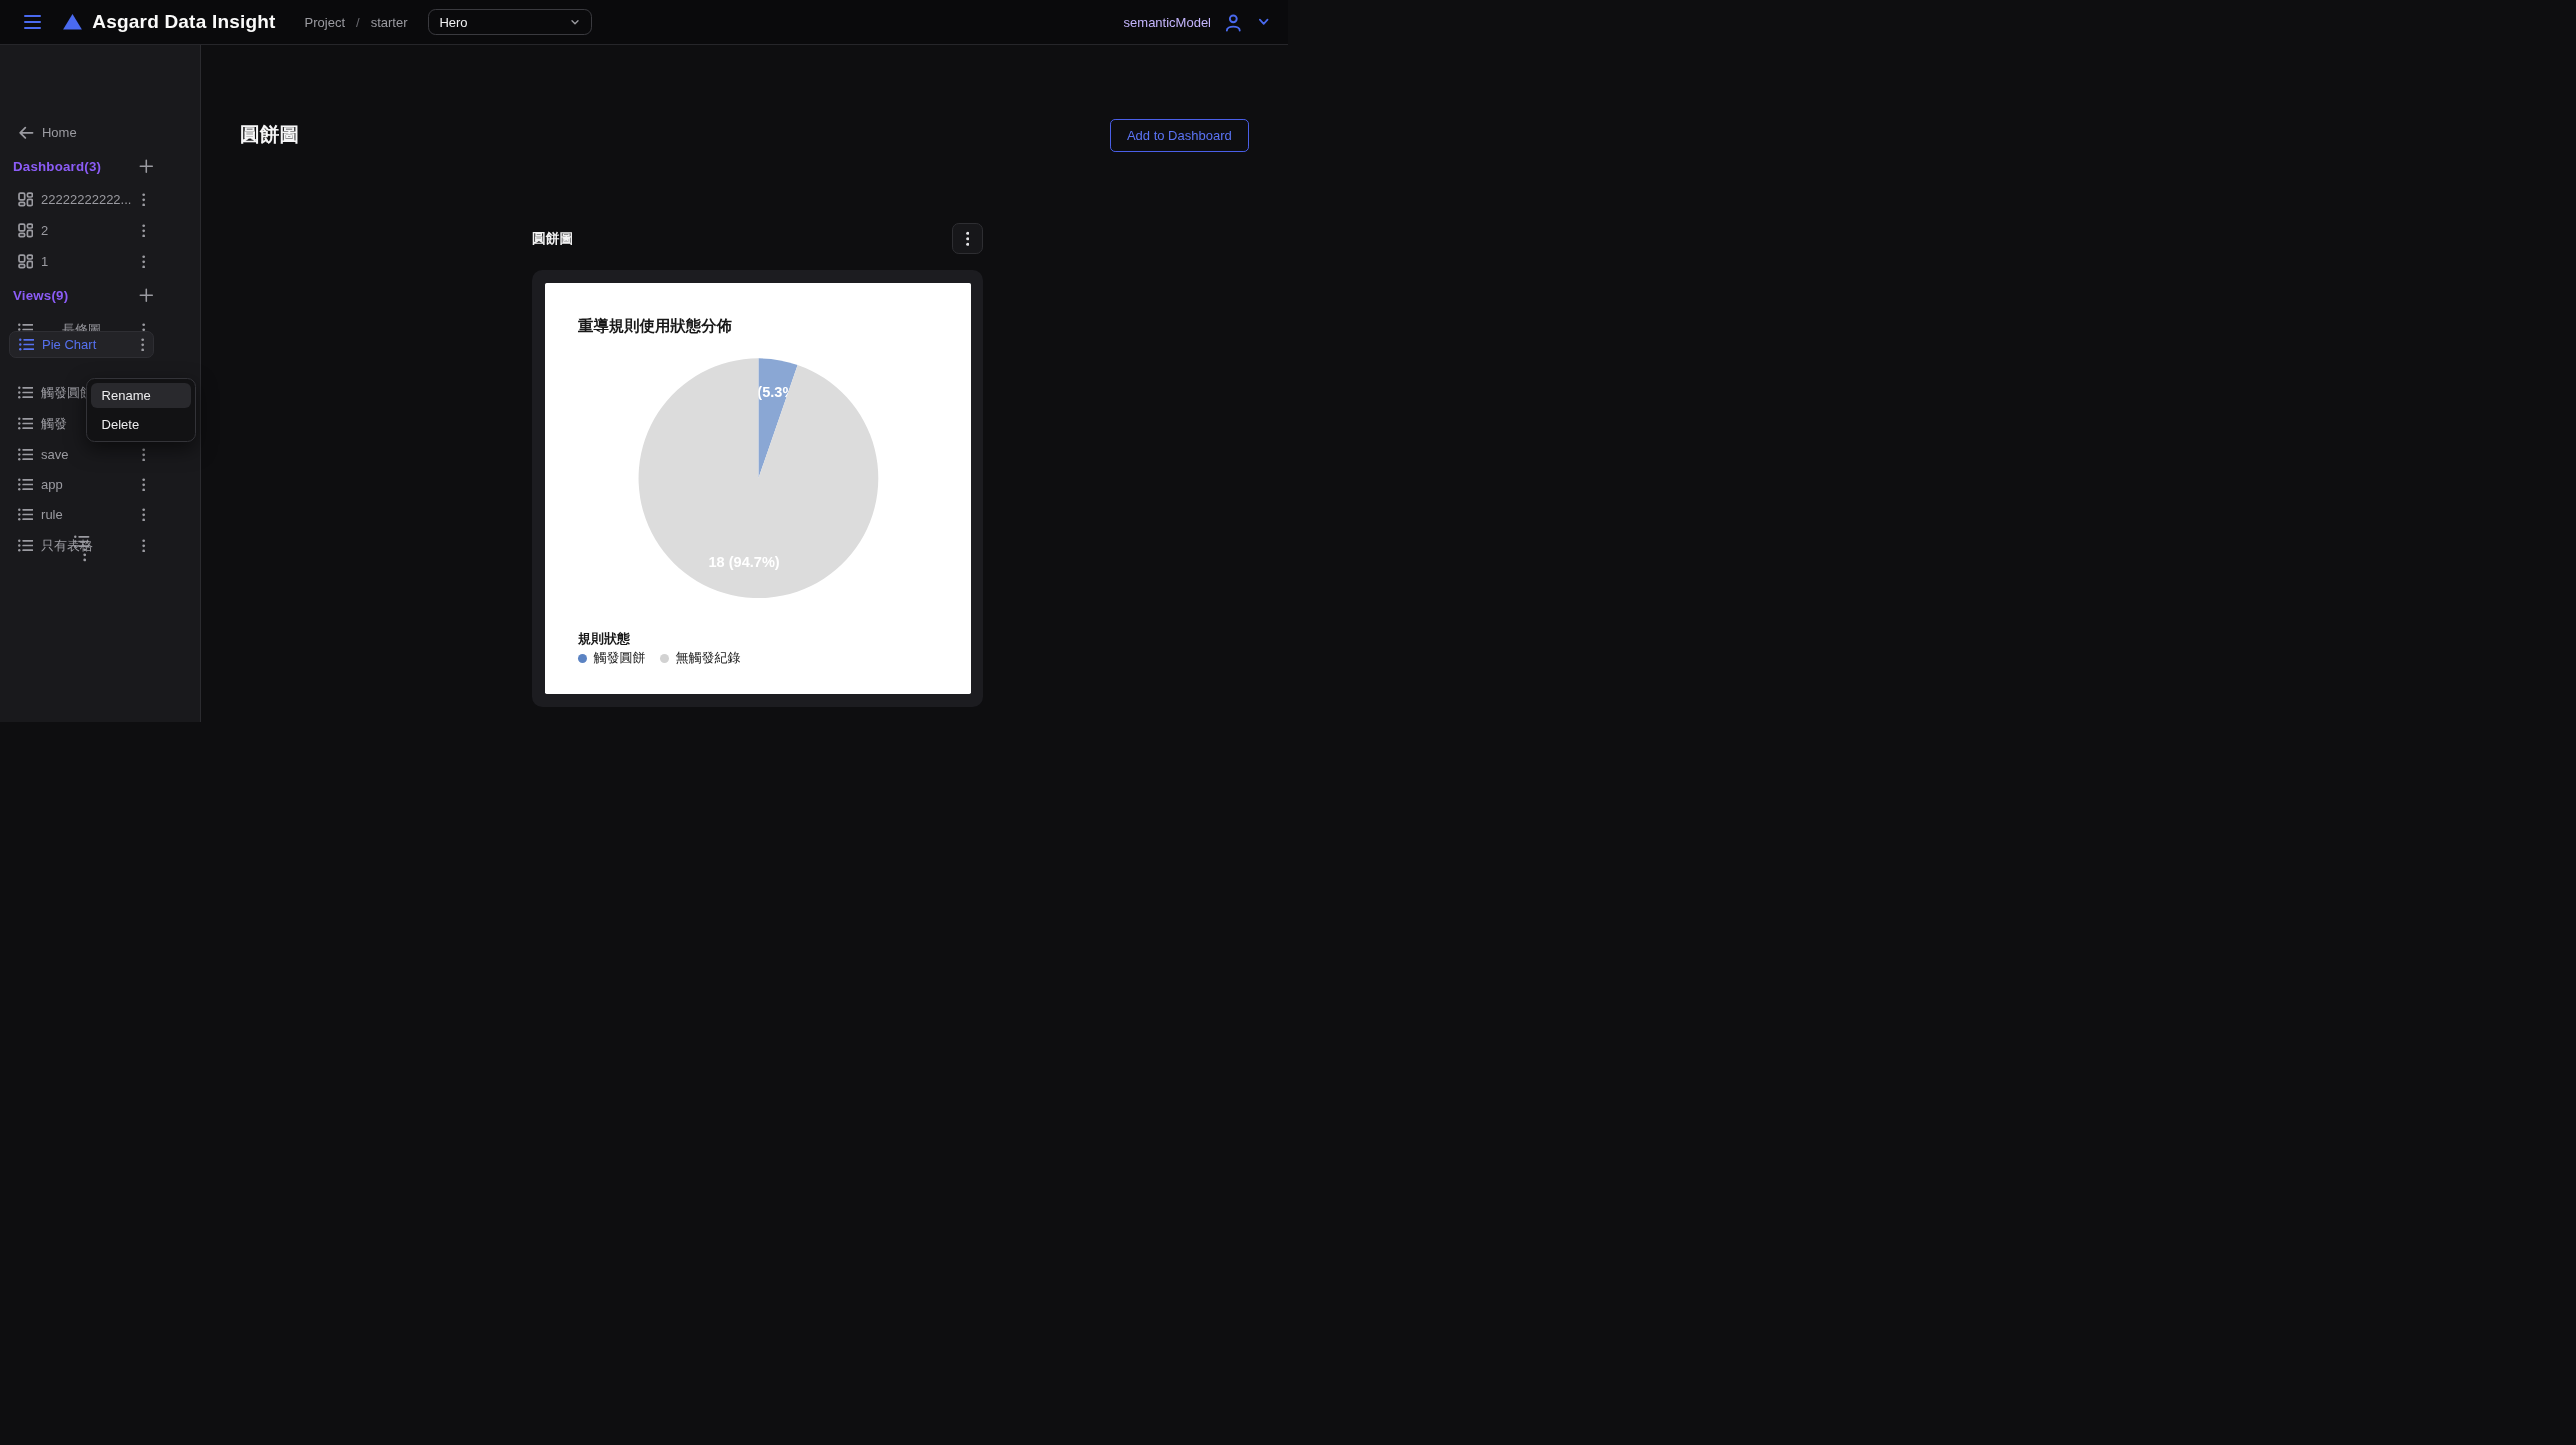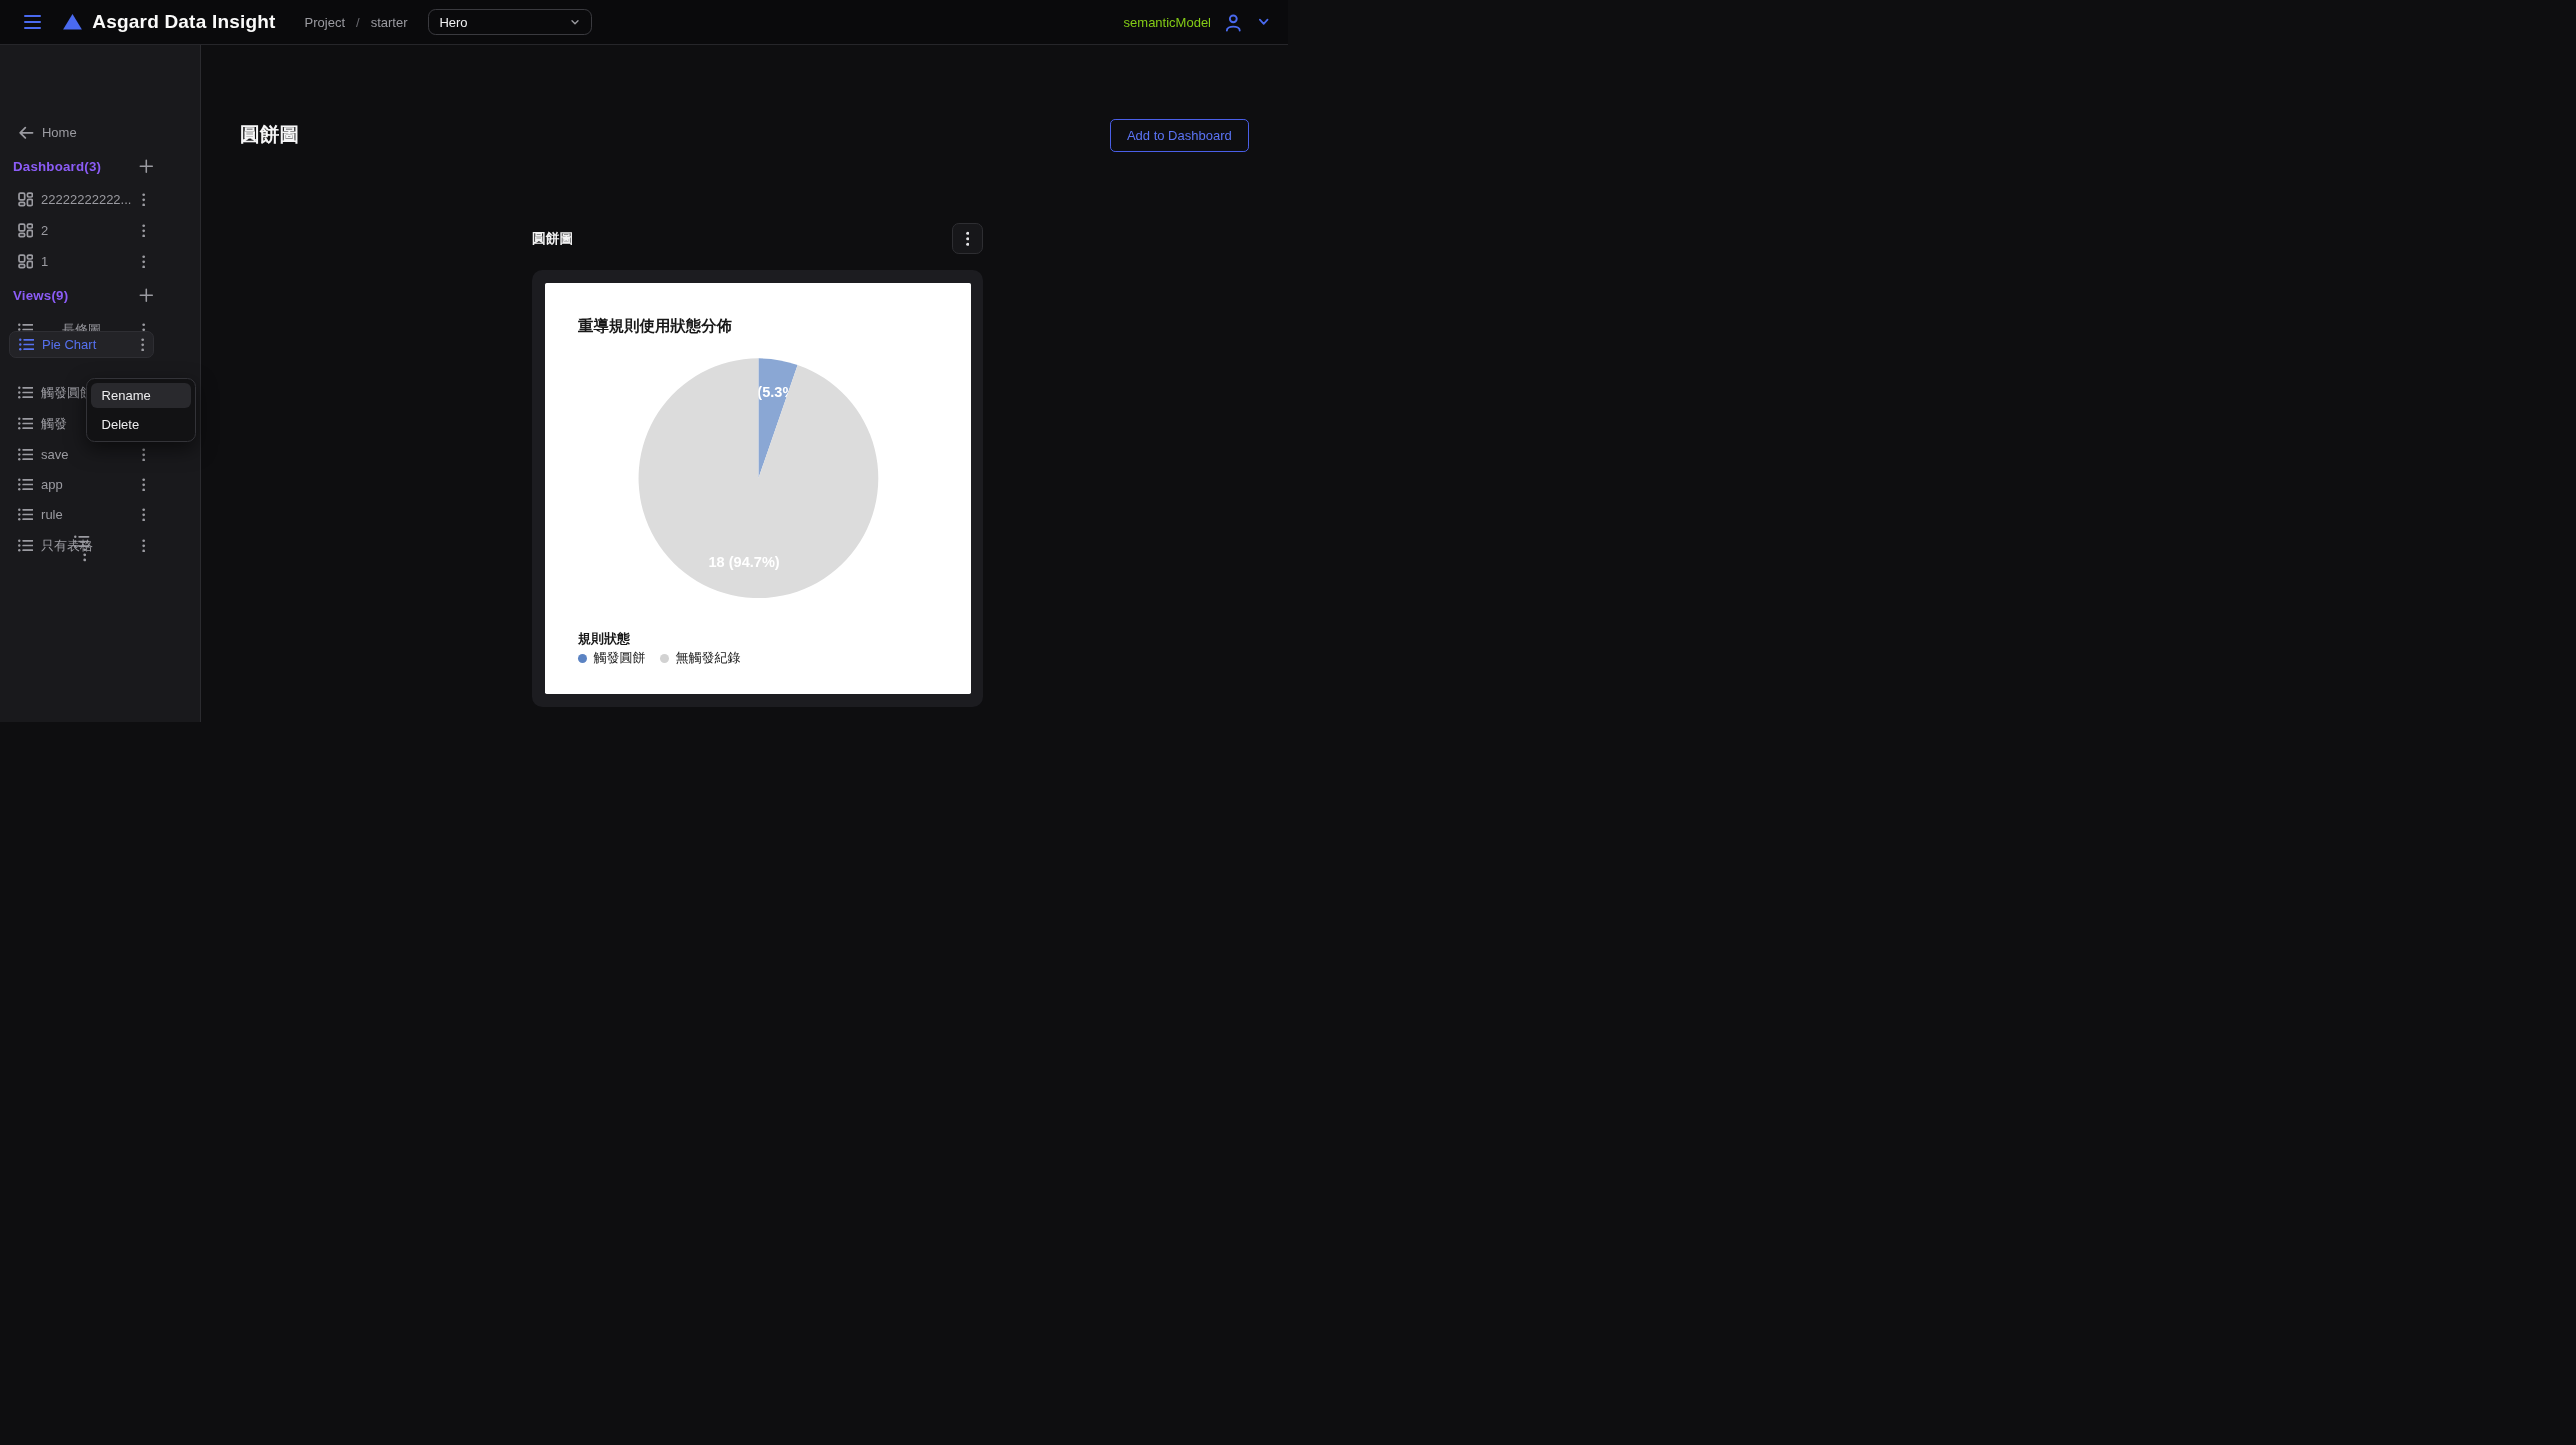--- a/index.html
+++ b/index.html
@@ -19,21 +19,21 @@
   .logo-tri { margin-left:22px; display:flex; }
   .app-title { margin-left:10.3px; font-size:19px; font-weight:700; color:#fafafa; letter-spacing:0.2px; }
   .crumbs { display:flex; align-items:center; gap:11px; margin-left:29px; font-size:13px; color:#9b9ba1;justify-content:space-between; }
   .crumb-sep { color:#6a6a70; }
   .env-select {
     margin-left:20.6px; width:164px; height:26px; border:0.9px solid #3a3a3f; border-radius:7.7px;
     display:flex; align-items:center; padding:0 10.3px; font-size:13px; color:#f0f0f2; cursor:pointer;
   }
   .env-select .chev { margin-left:auto; display:flex; }
   .header-right { margin-left:auto; display:flex; align-items:center; gap:12px; }
-  .semantic-label { font-size:13px; color:#84cc16;text-align:center; }
+  .semantic-label { font-size:13px; color:#c4b5fd;text-align:center; }
   
   .app-body { display:flex; height:677px; }
   .sidebar {
     width:201px; background:#19191c; border-right:0.9px solid #2b2b2f; position:relative; flex:none;
   }
   .main { flex:1; position:relative; background:#0e0e10; }
   
   .srow { position:absolute; left:9.4px; width:145px; height:27px; display:flex; align-items:center; padding:0 8.6px; border-radius:6.9px; }
   .srow .lbl { font-size:13px; color:#9b9ba1; margin-left:7.7px; flex:1; white-space:nowrap; overflow:hidden; text-overflow:ellipsis; }
   .srow .kebab { margin-left:5.1px; display:flex; cursor:pointer; }

